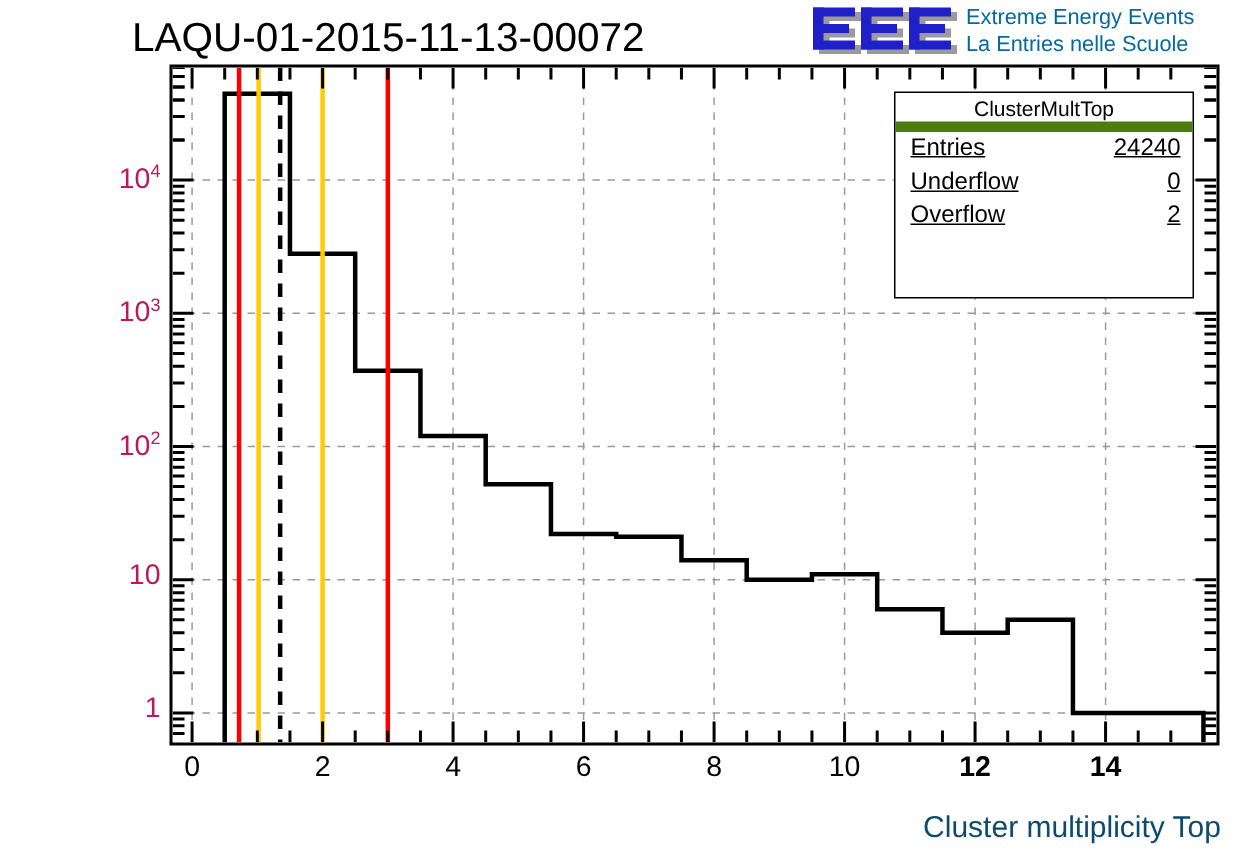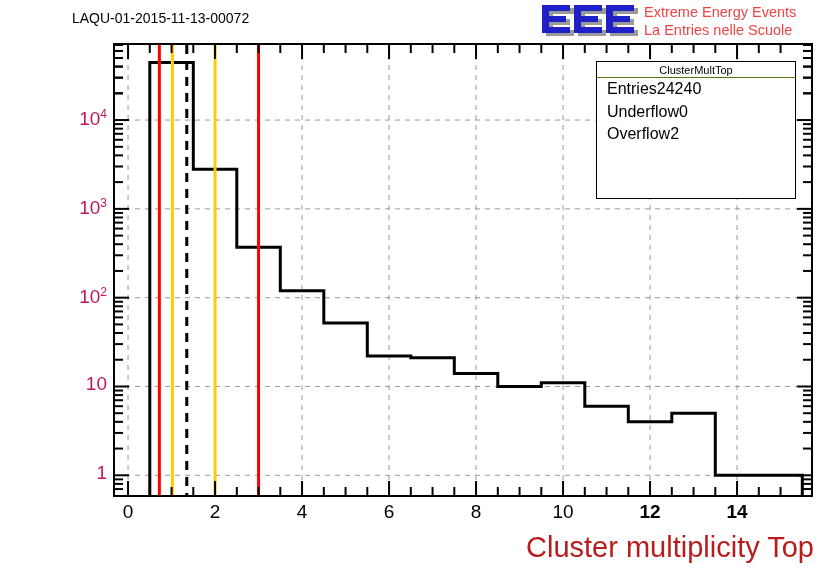--- a/index.html
+++ b/index.html
@@ -8,40 +8,40 @@
     background:#ffffff;
     font-family:"Liberation Sans", sans-serif;
     overflow:hidden;
     position:relative;
   }
   #root{position:absolute;left:0;top:0;width:836px;height:572px;}
 
   
   .plot-title{
     position:absolute;
-    left:72px; top:10px;
-    font-size:14px;
+    left:88px; top:10px;
+    font-size:27px;
     color:#000;
     white-space:nowrap;
     letter-spacing:0px;
   }
 
   
   .logo{
     position:absolute;
     left:540px; top:2px;
     width:292px; height:42px;
   }
   .logo-eee{
     position:absolute;left:0px;top:0px;
     width:100px;height:40px;
   }
   .logo-text{
     position:absolute;left:104px;top:1px;
-    color:#ef4444;
+    color:#0369a1;
     font-size:14.5px;
     line-height:18px;
     white-space:nowrap;
     font-weight:normal;
   }
 
   
   .frame{
     position:absolute;
     left:113px; top:43px;
@@ -63,47 +63,49 @@
   .ylab sup{font-size:12px;vertical-align:super;}
   .xlab{
     position:absolute;
     text-align:center;
     font-size:19px;
     color:#000;
   }
   .axis-title{
     position:absolute;
     right:22px; bottom:8px;
-    font-size:29px;
-    color:#b91c1c;
+    font-size:20px;
+    color:#0c4a6e;
     white-space:nowrap;
   }
 
   
   .stats{
     position:absolute;
     left:596px; top:61px;
     width:200px; height:138px;
     background:#fff;
     border:1px solid #000;
     box-sizing:border-box;
     font-size:16px;
     color:#000;
     z-index:5;
   }
   .stats-title{
     text-align:center;
     padding:2px 0 1px 0;
-    border-bottom:1px solid #4d7c0f;
-    font-size:11px;
+    border-bottom:7px solid #4d7c0f;
+    font-size:14px;
   }
   .stats-row{
     display:flex;
+    justify-content:space-between;
     padding:0px 8px 0px 10px;
     line-height:22.5px;
+    text-decoration:underline;
   }
   .stats-row span{white-space:nowrap;}
 </style>
 </head>
 <body>
 
 <div id="root">
 
   <div class="plot-title">LAQU-01-2015-11-13-00072</div>
 

